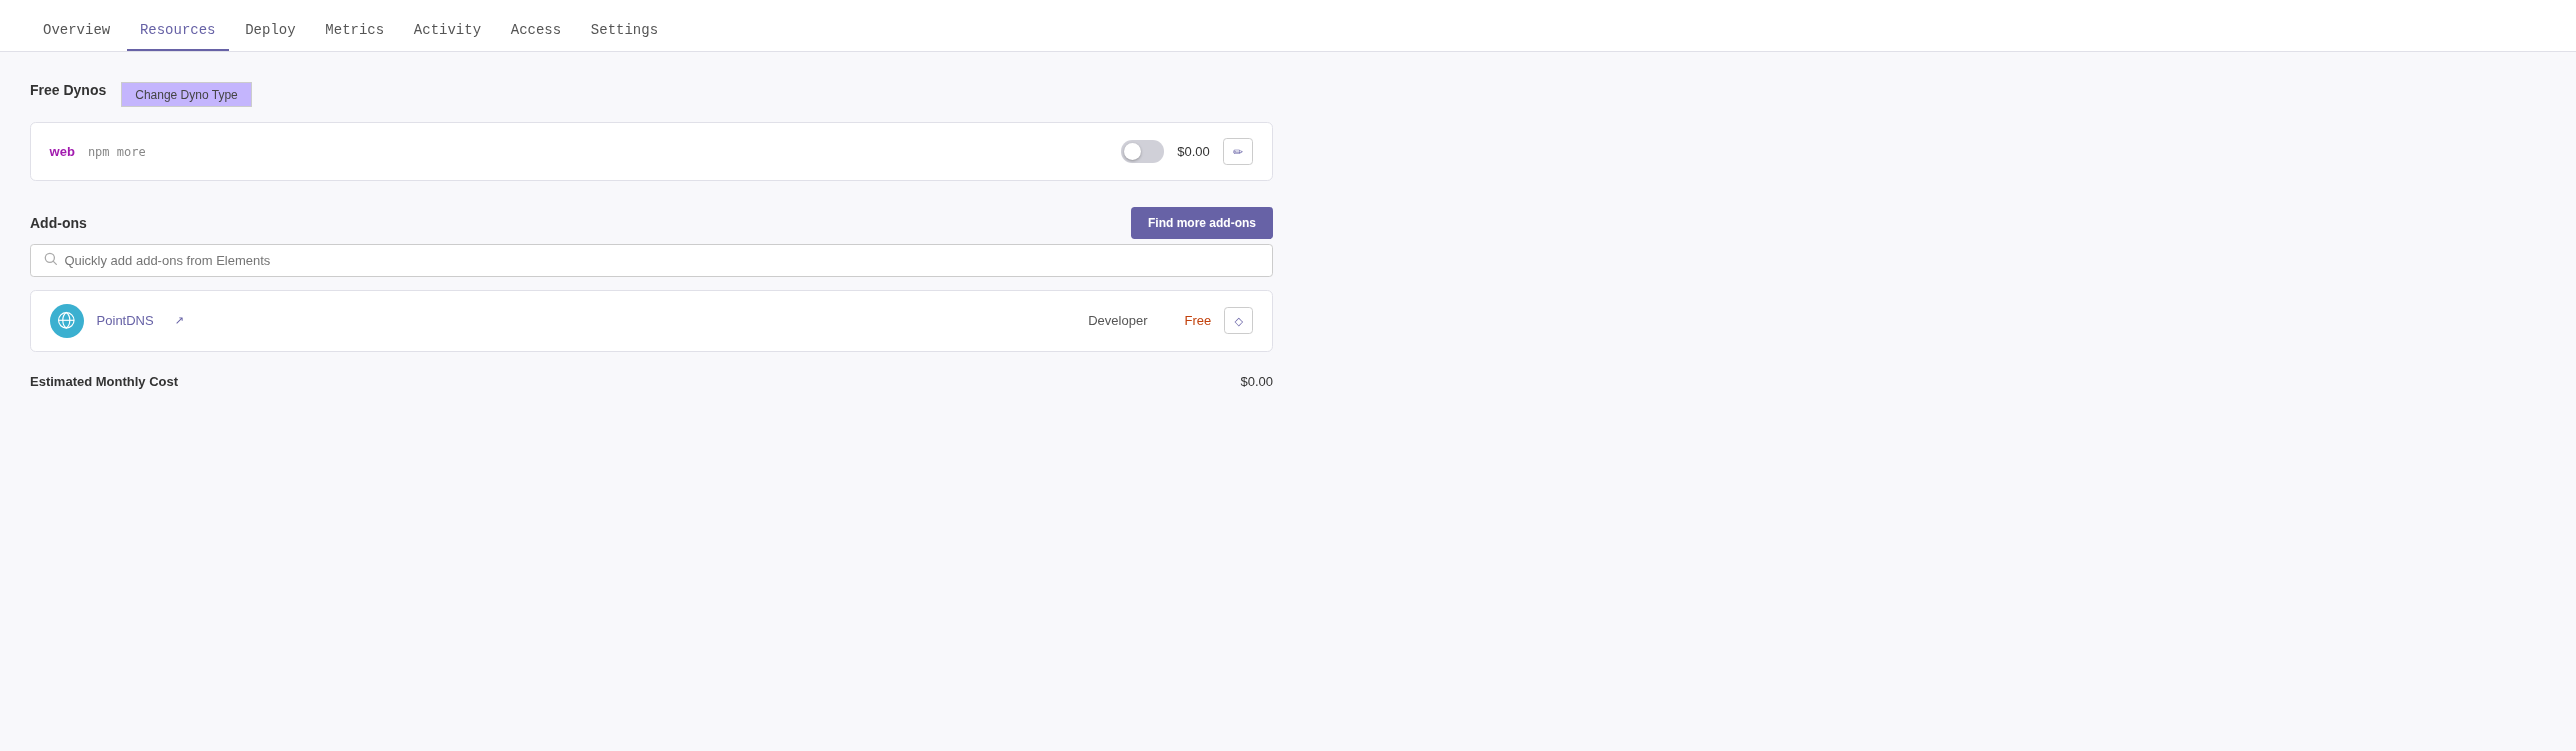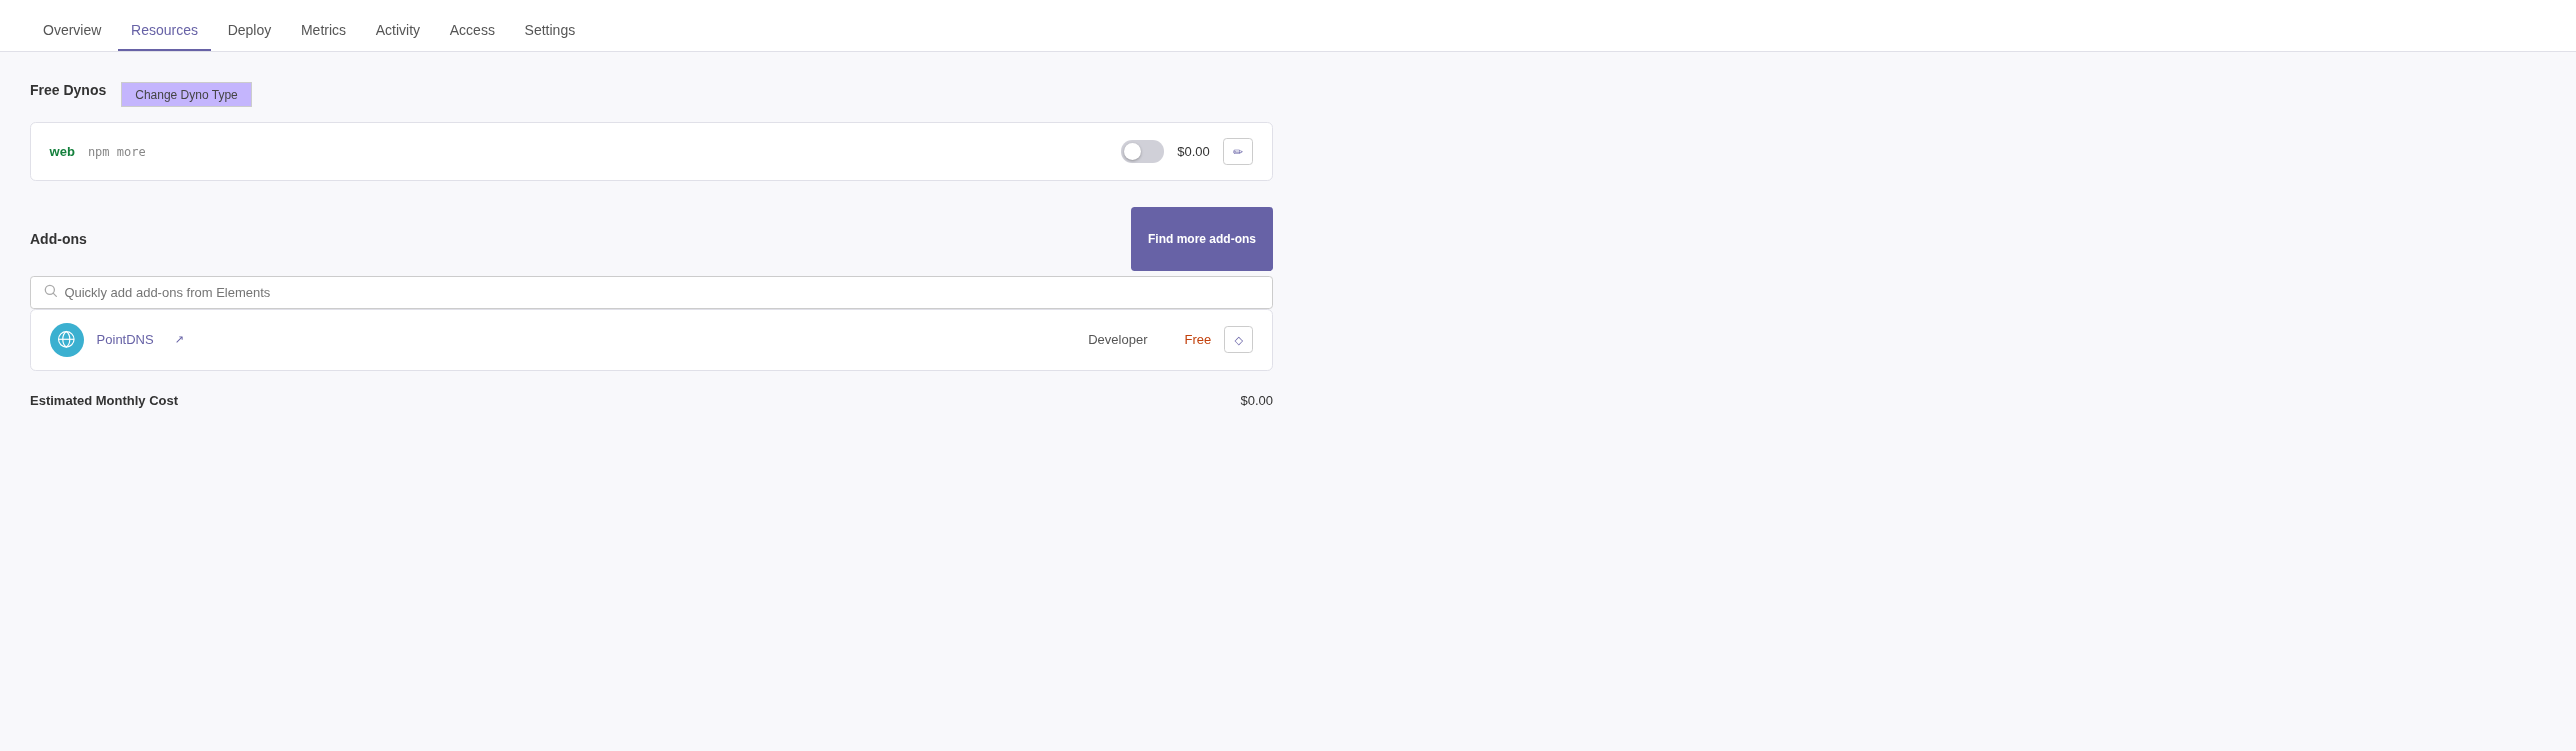--- a/index.html
+++ b/index.html
@@ -11,20 +11,21 @@
     }
 
     
     .top-nav {
       background: #fff;
       border-bottom: 0.9px solid #e0e0e8;
       display: flex;
       align-items: flex-end;
       padding: 0 30px;
       height: 52px;
+      font-family: Liberation Mono, monospace;
     }
     .nav-item {
       padding: 15px 13px 11.2px;
       font-size: 14px;
       color: #555;
       cursor: pointer;
       border-bottom: 2.8px solid transparent;
       margin-right: 3.7px;
       white-space: nowrap;
       text-decoration: none;
@@ -69,21 +70,21 @@
       border: 0.9px solid #e0e0e8;
       border-radius: 5.6px;
       display: flex;
       align-items: center;
       padding: 15px 18.6px;
       margin-bottom: 26px;
     }
     .dyno-type {
       font-size: 13px;
       font-weight: 600;
-      color: #15803d;
+      color: #a21caf;
       margin-right: 13px;
     }
     .dyno-command {
       font-size: 12px;
       color: #888;
       font-family: monospace;
       flex: 1;
     }
     .dyno-right {
       display: flex;
@@ -141,34 +142,35 @@
       display: flex;
       align-items: center;
       justify-content: space-between;
       margin-bottom: 5px;
     }
     .find-addons-btn {
       background: #6762a6;
       color: #fff;
       border: none;
       border-radius: 3.7px;
-      padding: 25px 17px;
+      padding: 9px 17px;
       font-size: 12px;
       font-weight: 600;
       cursor: pointer;
     }
 
     
     .search-box {
       display: flex;
       align-items: center;
       background: #fff;
       border: 0.9px solid #ccc;
       border-radius: 3.7px;
       padding: 7.4px 13px;
+      margin-bottom: 13px;
     }
     .search-icon-wrap {
       color: #aaa;
       margin-right: 7.4px;
       font-size: 13px;
     }
     .search-input {
       border: none;
       outline: none;
       font-size: 13px;

